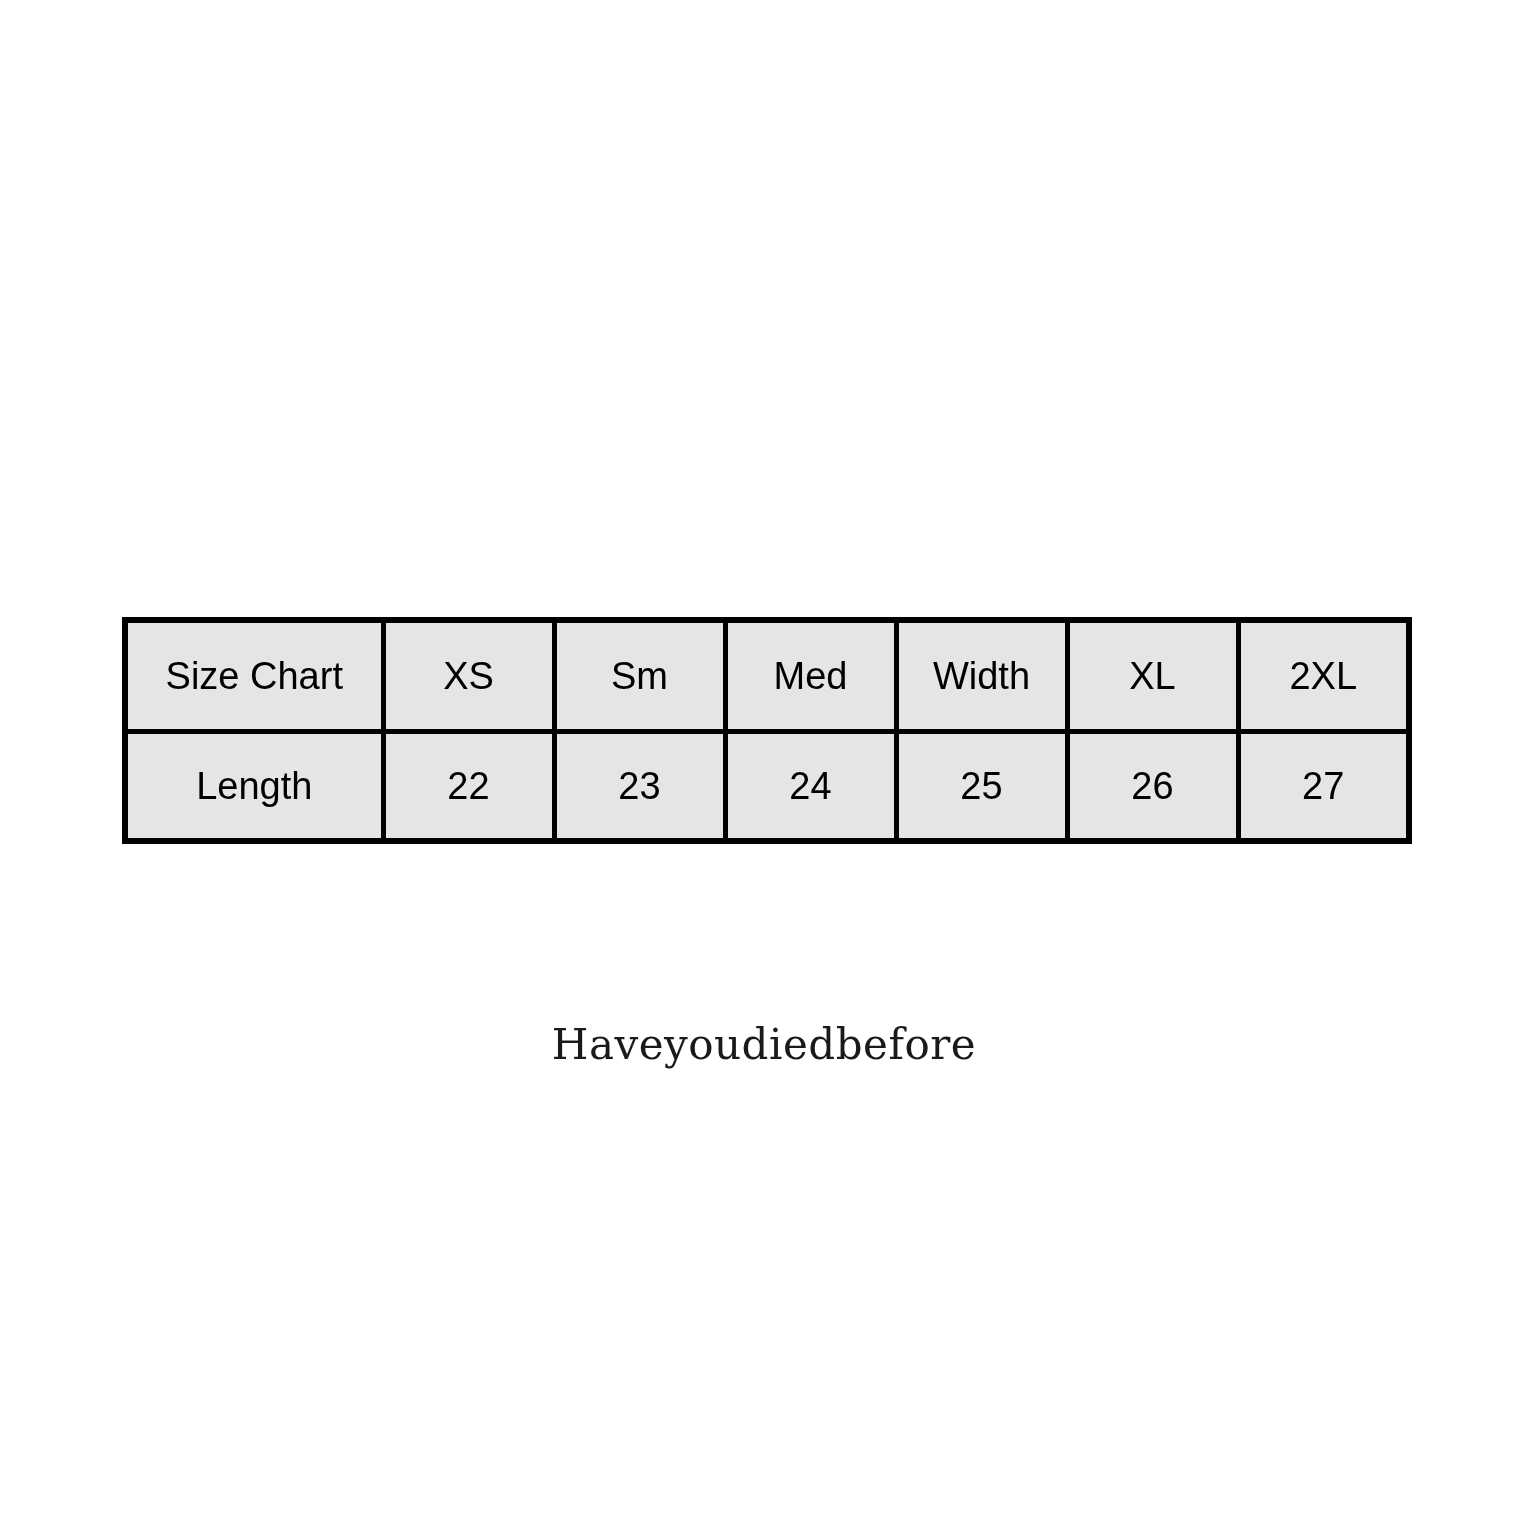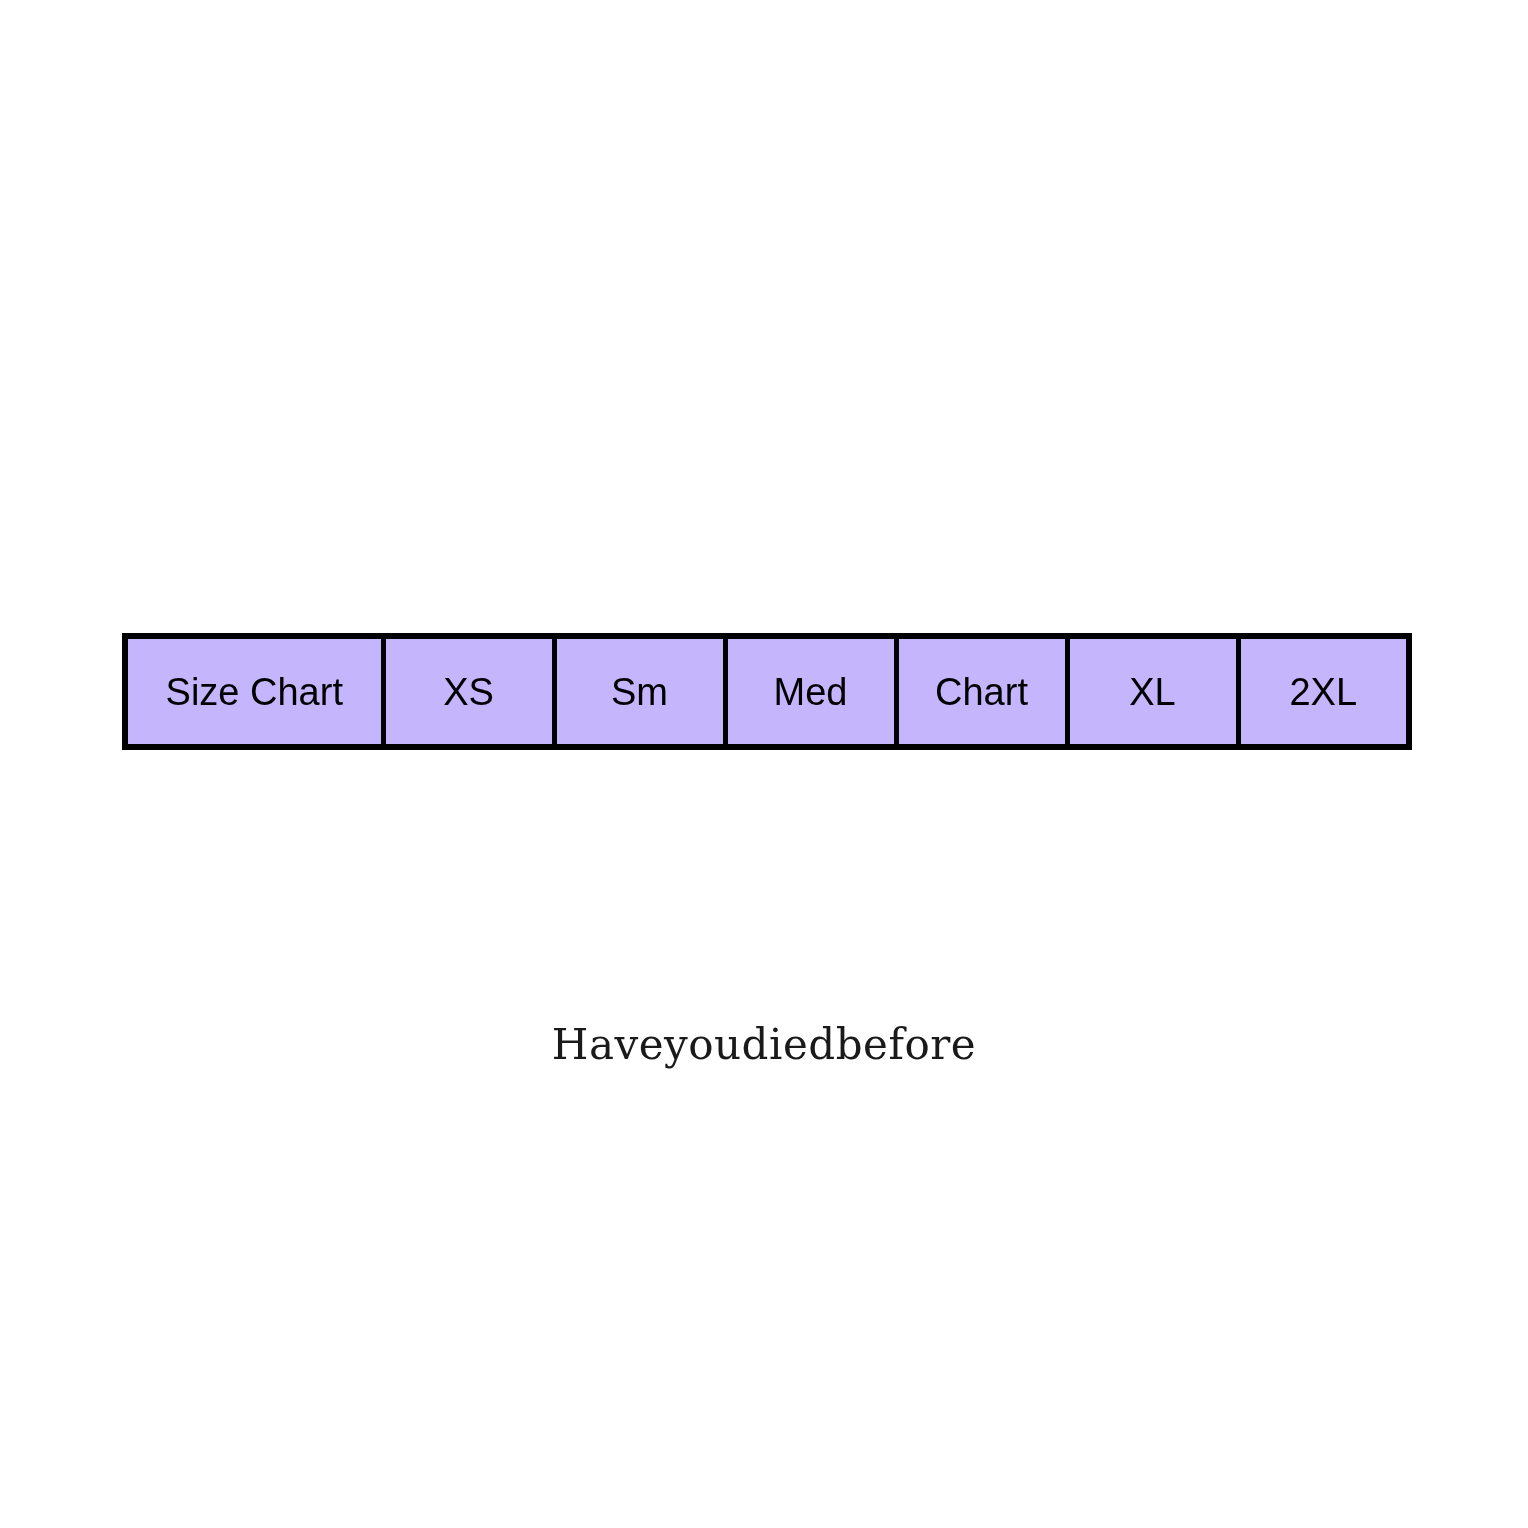--- a/index.html
+++ b/index.html
@@ -12,25 +12,25 @@
     height: 1528px;
     background: #ffffff;
     font-family: "Liberation Sans", sans-serif;
     overflow: hidden;
   }
 
   
   .size-table {
     position: absolute;
     left: 122px;
-    top: 633px;
+    top: 617px;
     width: 1286px;
     border-collapse: collapse;
     table-layout: fixed;
-    background: #c4b5fd;
+    background: #e5e5e5;
     border: 6px solid #000000;
   }
   .size-table th,
   .size-table td {
     border: 5px solid #000000;
     text-align: center;
     vertical-align: middle;
     font-size: 38px;
     font-weight: 400;
     color: #000000;
@@ -67,20 +67,29 @@
     <col class="size-col">
     <col class="size-col">
     <col class="size-col">
   </colgroup>
   <tbody>
     <tr class="header-row">
       <th>Size Chart</th>
       <th>XS</th>
       <th>Sm</th>
       <th>Med</th>
-      <th>Chart</th>
+      <th>Width</th>
       <th>XL</th>
       <th>2XL</th>
+    </tr>
+    <tr>
+      <td>Length</td>
+      <td>22</td>
+      <td>23</td>
+      <td>24</td>
+      <td>25</td>
+      <td>26</td>
+      <td>27</td>
     </tr>
   </tbody>
 </table>
 
 <div class="signature">Haveyoudiedbefore</div>
 
 </body></html>

